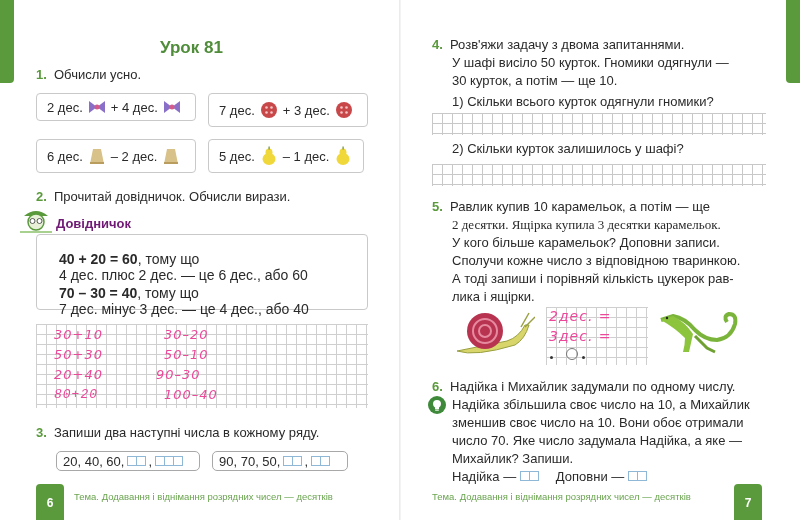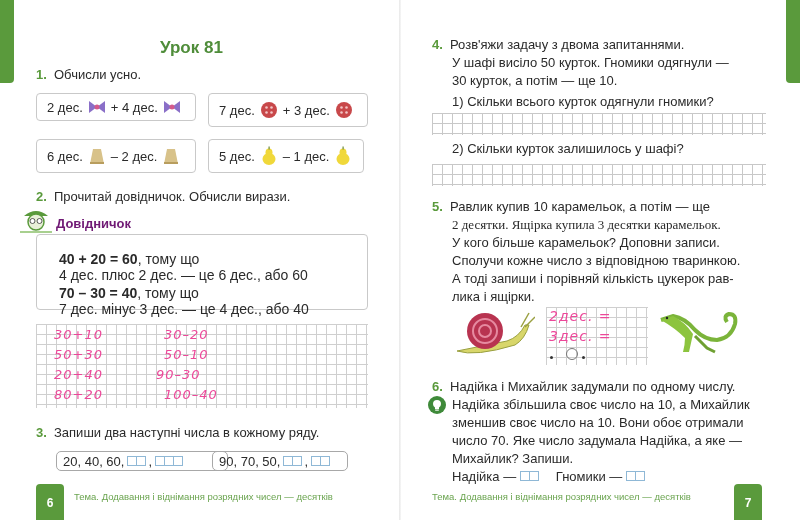--- a/index.html
+++ b/index.html
@@ -122,31 +122,31 @@
   <div><b>40 + 20 = 60</b><span>, тому що</span></div>
   <div>4 дес. плюс 2 дес. — це 6 дес., або 60</div>
   <div style="margin-top:2px;"><b>70 – 30 = 40</b><span>, тому що</span></div>
   <div>7 дес. мінус 3 дес. — це 4 дес., або 40</div>
 </div>
 
 <div class="grid" style="left:36px; top:324px; width:332px; height:84px;"></div>
 <div class="hw" style="left:54px; top:327px;">30+10</div>
 <div class="hw" style="left:54px; top:347px;">50+30</div>
 <div class="hw" style="left:54px; top:367px;">20+40</div>
-<div class="hw" style="left:54px; top:387px;">80+20</div>
+<div class="hw" style="left:54px; top:387px;font-family:Liberation Mono, monospace;">80+20</div>
 <div class="hw" style="left:164px; top:327px;">30–20</div>
 <div class="hw" style="left:164px; top:347px;">50–10</div>
 <div class="hw" style="left:156px; top:367px;">90–30</div>
 <div class="hw" style="left:164px; top:387px;">100–40</div>
 
 <div class="abs task" style="left:36px; top:424px;">
   <span class="task-num">3.</span><span>Запиши два наступні числа в кожному ряду.</span>
 </div>
 
-<div class="seq-box" style="left:56px; top:451px; width:172px;">
+<div class="seq-box" style="left:56px; top:451px; width:144px;">
   <span>20, 40, 60,</span>
   <span><span class="cell"></span><span class="cell"></span></span>,
   <span><span class="cell"></span><span class="cell"></span><span class="cell"></span></span>
 </div>
 <div class="seq-box" style="left:212px; top:451px; width:136px;">
   <span>90, 70, 50,</span>
   <span><span class="cell"></span><span class="cell"></span></span>,
   <span><span class="cell"></span><span class="cell"></span></span>
 </div>
 
@@ -204,19 +204,19 @@
 <div class="abs task" style="left:432px; top:378px;">
   <div><span class="task-num">6.</span><span>Надійка і Михайлик задумали по одному числу.</span></div>
   <div style="padding-left:20px;">Надійка збільшила своє число на 10, а Михайлик</div>
   <div style="padding-left:20px;">зменшив своє число на 10. Вони обоє отримали</div>
   <div style="padding-left:20px;">число 70. Яке число задумала Надійка, а яке —</div>
   <div style="padding-left:20px;">Михайлик? Запиши.</div>
   <div style="padding-left:20px;">
     <span>Надійка —</span>
     <span><span class="cell"></span><span class="cell"></span></span>
     &nbsp;&nbsp;&nbsp;
-    <span>Гномики —</span>
+    <span>Доповни —</span>
     <span><span class="cell"></span><span class="cell"></span></span>
   </div>
 </div>
 
 <div class="footer-text" style="left:432px;">Тема. Додавання і віднімання розрядних чисел — десятків</div>
 <div class="footer-num" style="left:734px;">7</div>
 
 </body></html>

